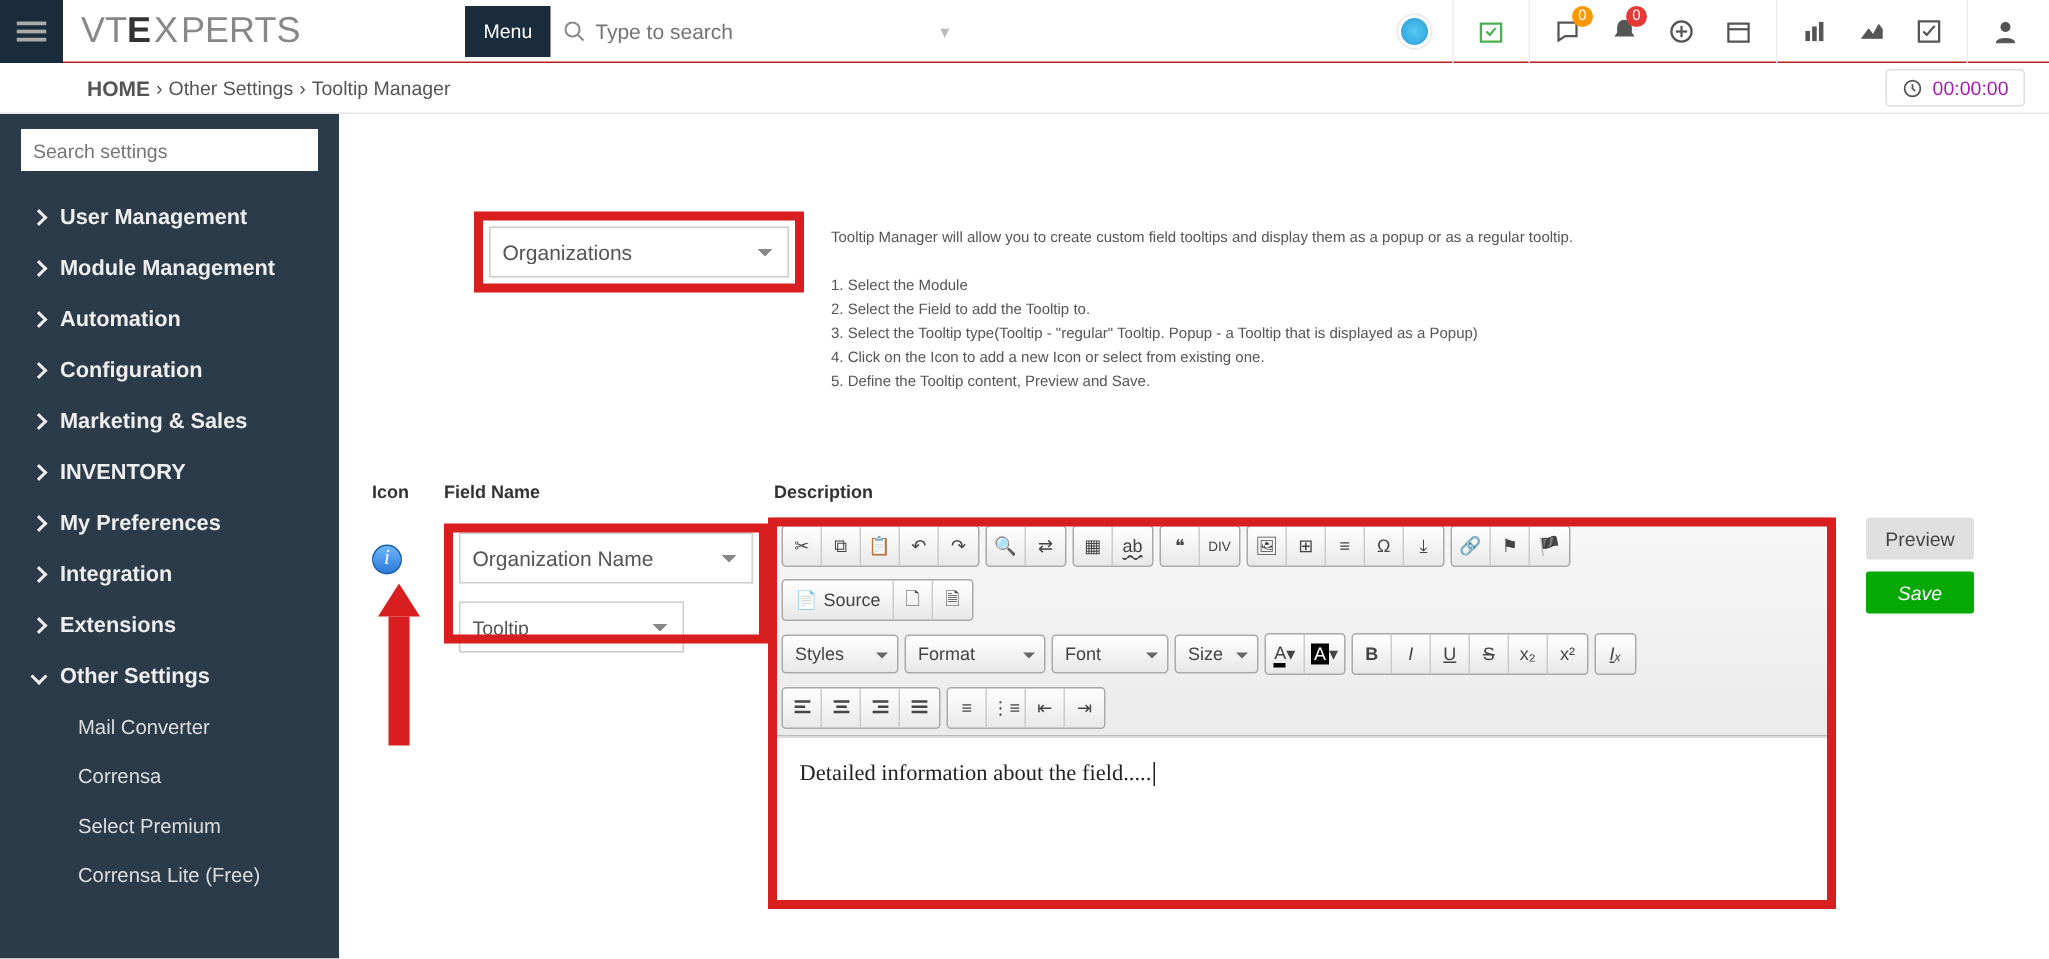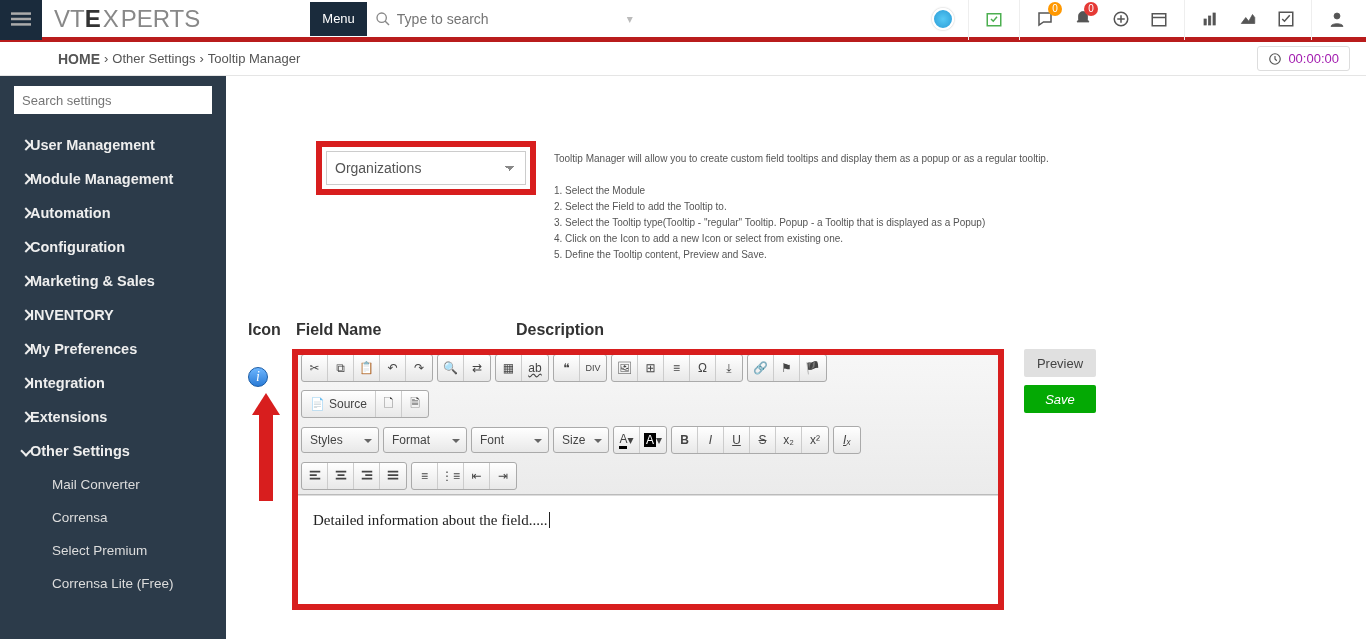--- a/index.html
+++ b/index.html
@@ -1,19 +1,19 @@
 <!DOCTYPE html>
 <html><head>
 <meta charset="utf-8">
 <style>
 * { box-sizing: border-box; margin: 0; padding: 0; }
 body { font-family: "Helvetica Neue", Arial, sans-serif; font-size: 14px; color: #333; background: #fff; width: 1366px; height: 639px; overflow: hidden; }
 
 
-.top-header { height: 42px; display: flex; align-items: center; border-bottom: 5px solid #b91c1c; background: #fff; position: relative; }
+.top-header { height: 42px; display: flex; align-items: center; border-bottom: 1px solid #b91c1c; background: #fff; position: relative; }
 .hamburger { width: 42px; height: 42px; background: #1a2b3c; display: flex; align-items: center; justify-content: center; cursor: pointer; }
 .hamburger svg { width: 20px; height: 20px; fill: #aaa; }
 .brand { display: flex; align-items: center; padding-left: 12px; font-size: 24px; font-weight: 300; color: #888; }
 .brand b { font-weight: 700; color: #333; }
 .menu-btn { margin-left: 110px; background: #1a2b3c; color: #fff; border: none; height: 34px; padding: 0 12px; font-size: 13px; cursor: pointer; }
 .search-wrap { display: inline-flex; align-items: center; color: #aaa; margin-left: 8px; width: 280px; }
 .search-wrap svg { width: 16px; height: 16px; fill: #888; margin-right: 6px; }
 .global-search { border: none; font-size: 14px; color: #8b5cf6; outline: none; width: 230px; }
 .search-caret { color:#bbb; font-size:12px; }
 .sep-v { width:1px; height:42px; background:#eee; margin: 0 6px; }
@@ -31,33 +31,33 @@
 .breadcrumb { display: flex; align-items: center; gap: 4px; font-size: 13px; color: #555; }
 .breadcrumb .home { font-size: 14px; font-weight: 700; color:#555; }
 .timer-box { margin-left: auto; border: 1px solid #ddd; padding: 4px 10px; border-radius: 3px; display: flex; align-items: center; gap: 6px; color: #a21caf; font-size: 13px;}
 .timer-box svg { width: 14px; height: 14px; fill: none; stroke: #555; stroke-width: 2;}
 
 
 .layout { display: flex; height: calc(639px - 42px - 34px); justify-content: center; }
 .sidebar { width: 226px; background: #2c3b4a; color: #eee; height: 100%; padding-top: 10px; }
 .sidebar-search { margin: 0 14px 14px; }
 .sidebar-search input { width: 100%; height: 28px; padding: 4px 8px; font-size: 13px; border: none; }
-.side-item { display: flex; align-items: center; padding: 9px 22px; font-size: 14.5px; font-weight: 600; cursor: pointer; color: #eee; }
+.side-item { display: flex; align-items: center; gap: 10px; padding: 9px 22px; font-size: 14.5px; font-weight: 600; cursor: pointer; color: #eee; }
 .side-item.sub { padding-left: 52px; font-size: 13.5px; font-weight: 400; color: #ddd;}
 .side-chevron { width: 8px; height: 8px; border-top: 2px solid #eee; border-right: 2px solid #eee; transform: rotate(45deg); }
 .side-chevron.down { transform: rotate(135deg); }
 
 
 .main { flex: 1; padding: 0; position: relative; overflow: auto; }
 .module-row { margin: 75px 0 0 58px; display: flex; gap: 28px; align-items: flex-start; }
 .select-box { width: 200px; height: 34px; border: 1px solid #ccc; background: #fff; font-size: 14px; color: #555; padding: 6px 8px; appearance: none; background-image: linear-gradient(45deg, transparent 50%, #888 50%), linear-gradient(135deg, #888 50%, transparent 50%); background-position: calc(100% - 15px) 14px, calc(100% - 10px) 14px; background-size: 5px 5px; background-repeat: no-repeat; }
 .highlight-red { outline: 6px solid #d81e1e; outline-offset: 4px; margin-left: 42px; }
 .instructions { font-size: 10px; color: #555; line-height: 1.6; max-width: 640px; }
 
-.row-labels { display:flex; margin: 58px 0 0 22px; gap: 0; font-size: 16px; font-weight: 700; color:#333; }
+.row-labels { display:flex; margin: 58px 0 0 22px; gap: 0; font-size: 12px; font-weight: 700; color:#333; }
 .row-labels .col-icon { width: 48px; }
 .row-labels .col-field { width: 220px; }
 .row-labels .col-desc { flex: 1; }
 
 .row-content { display:flex; margin: 10px 0 0 22px; gap:0; align-items: flex-start; }
 .col-icon-c { width: 48px; padding-top: 18px; position: relative;}
 .info-icon { width: 20px; height: 20px; border-radius: 50%; background: linear-gradient(#6db6ff,#2a7bd6); color: #fff; font-style: italic; font-family: serif; font-size: 14px; display:flex; align-items:center; justify-content:center; border:1px solid #1a5ca6;}
 .arrow-up { position:absolute; top: 44px; left: 4px; }
 .arrow-up .shaft { width: 14px; height: 86px; background: #d81e1e; margin: 0 auto; }
 .arrow-up .head { width: 0; height: 0; border-left: 14px solid transparent; border-right: 14px solid transparent; border-bottom: 22px solid #d81e1e; margin: 0 auto;}
@@ -283,20 +283,27 @@
     </div>
 
     <div class="row-content">
       <div class="col-icon-c">
         <div class="info-icon">i</div>
         <div class="arrow-up">
           <div class="head"></div>
             <div class="shaft"></div>
         </div>
       </div>
+      <div class="col-field-c">
+        <div class="field-box">
+          <select class="select-box sm"><option>Organization Name</option></select>
+          <select class="select-box xs"><option>Tooltip</option></select>
+        </div>
+        <div class="field-box-outline"></div>
+      </div>
       <div class="col-desc-c">
         <div class="editor">
           <div class="editor-toolbar">
 
             <span class="tb-group">
               <span class="tb-btn">✂</span>
               <span class="tb-btn">⧉</span>
               <span class="tb-btn">📋</span>
               <span class="tb-btn">↶</span>
               <span class="tb-btn">↷</span>
@@ -332,21 +339,21 @@
               <span class="tb-btn" style="width:auto;padding:0 8px;gap:4px;">📄 <span>Source</span></span>
               <span class="tb-btn">🗋</span>
               <span class="tb-btn">🗎</span>
             </span>
             <div style="flex-basis:100%;height:0"></div>
 
             <span class="tb-select" style="width:78px">
                 <span>Styles</span>
                 <span class="caret"></span>
               </span>
-            <span class="tb-select" style="width:84px">
+            <span class="tb-select" style="width:94px">
                 <span>Format</span>
                 <span class="caret"></span>
               </span>
             <span class="tb-select" style="width:78px">
                 <span>Font</span>
                 <span class="caret"></span>
               </span>
             <span class="tb-select" style="width:56px">
                 <span>Size</span>
                 <span class="caret"></span>

